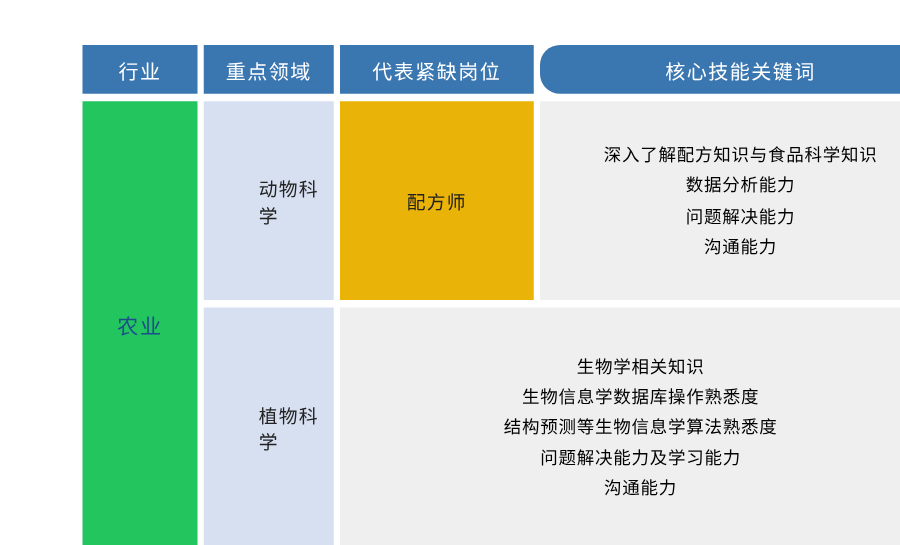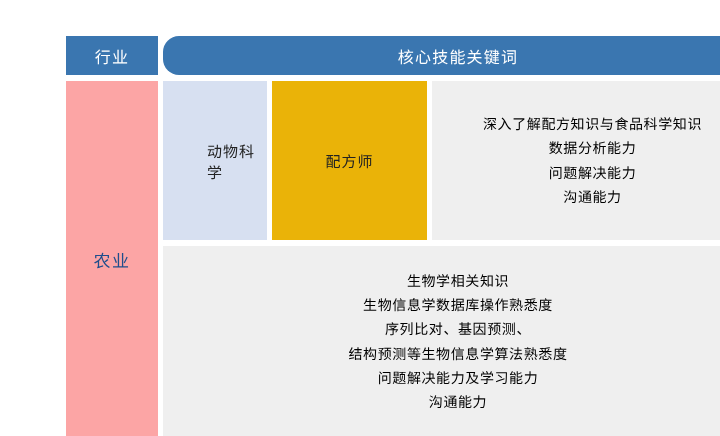--- a/index.html
+++ b/index.html
@@ -51,21 +51,21 @@
   .th + .th { margin-left: 5px; }
 
   
   .body-wrap {
     display: flex;
     height: 356px;
   }
 
   .col-industry {
     width: 92px;
-    background: #fca5a5;
+    background: #22c55e;
     color: #1f4e8c;
     font-size: 17px;
     letter-spacing: 1.5px;
     display: flex;
     align-items: center;
     justify-content: center;
     box-sizing: border-box;
     flex: 0 0 92px;
   }
 
@@ -123,20 +123,22 @@
   }
 </style>
 </head>
 <body>
 
 <div class="sheet">
   <div class="table-wrap">
 
     <div class="header-row">
       <div class="th" style="width:92px;flex:0 0 92px;">行业</div>
+      <div class="th" style="width:104px;flex:0 0 104px;">重点领域</div>
+      <div class="th" style="width:155px;flex:0 0 155px;">代表紧缺岗位</div>
       <div class="th" style="flex:1 1 auto;border-radius:16px;">核心技能关键词</div>
     </div>
 
     <div class="body-wrap">
 
       <div class="col-industry">农业</div>
 
       <div class="rows-col">
 
         <div class="data-row row-0">
@@ -144,24 +146,24 @@
           <div class="td td-role">配方师</div>
           <div class="td td-skills">
             <div class="skill-line">深入了解配方知识与食品科学知识</div>
             <div class="skill-line">数据分析能力</div>
             <div class="skill-line">问题解决能力</div>
             <div class="skill-line">沟通能力</div>
           </div>
         </div>
 
         <div class="data-row row-1">
+          <div class="td td-field">植物科学</div>
           <div class="td td-skills">
             <div class="skill-line">生物学相关知识</div>
             <div class="skill-line">生物信息学数据库操作熟悉度</div>
-            <div class="skill-line">序列比对、基因预测、</div>
             <div class="skill-line">结构预测等生物信息学算法熟悉度</div>
             <div class="skill-line">问题解决能力及学习能力</div>
             <div class="skill-line">沟通能力</div>
           </div>
         </div>
 
       </div>
     </div>
 
   </div>

